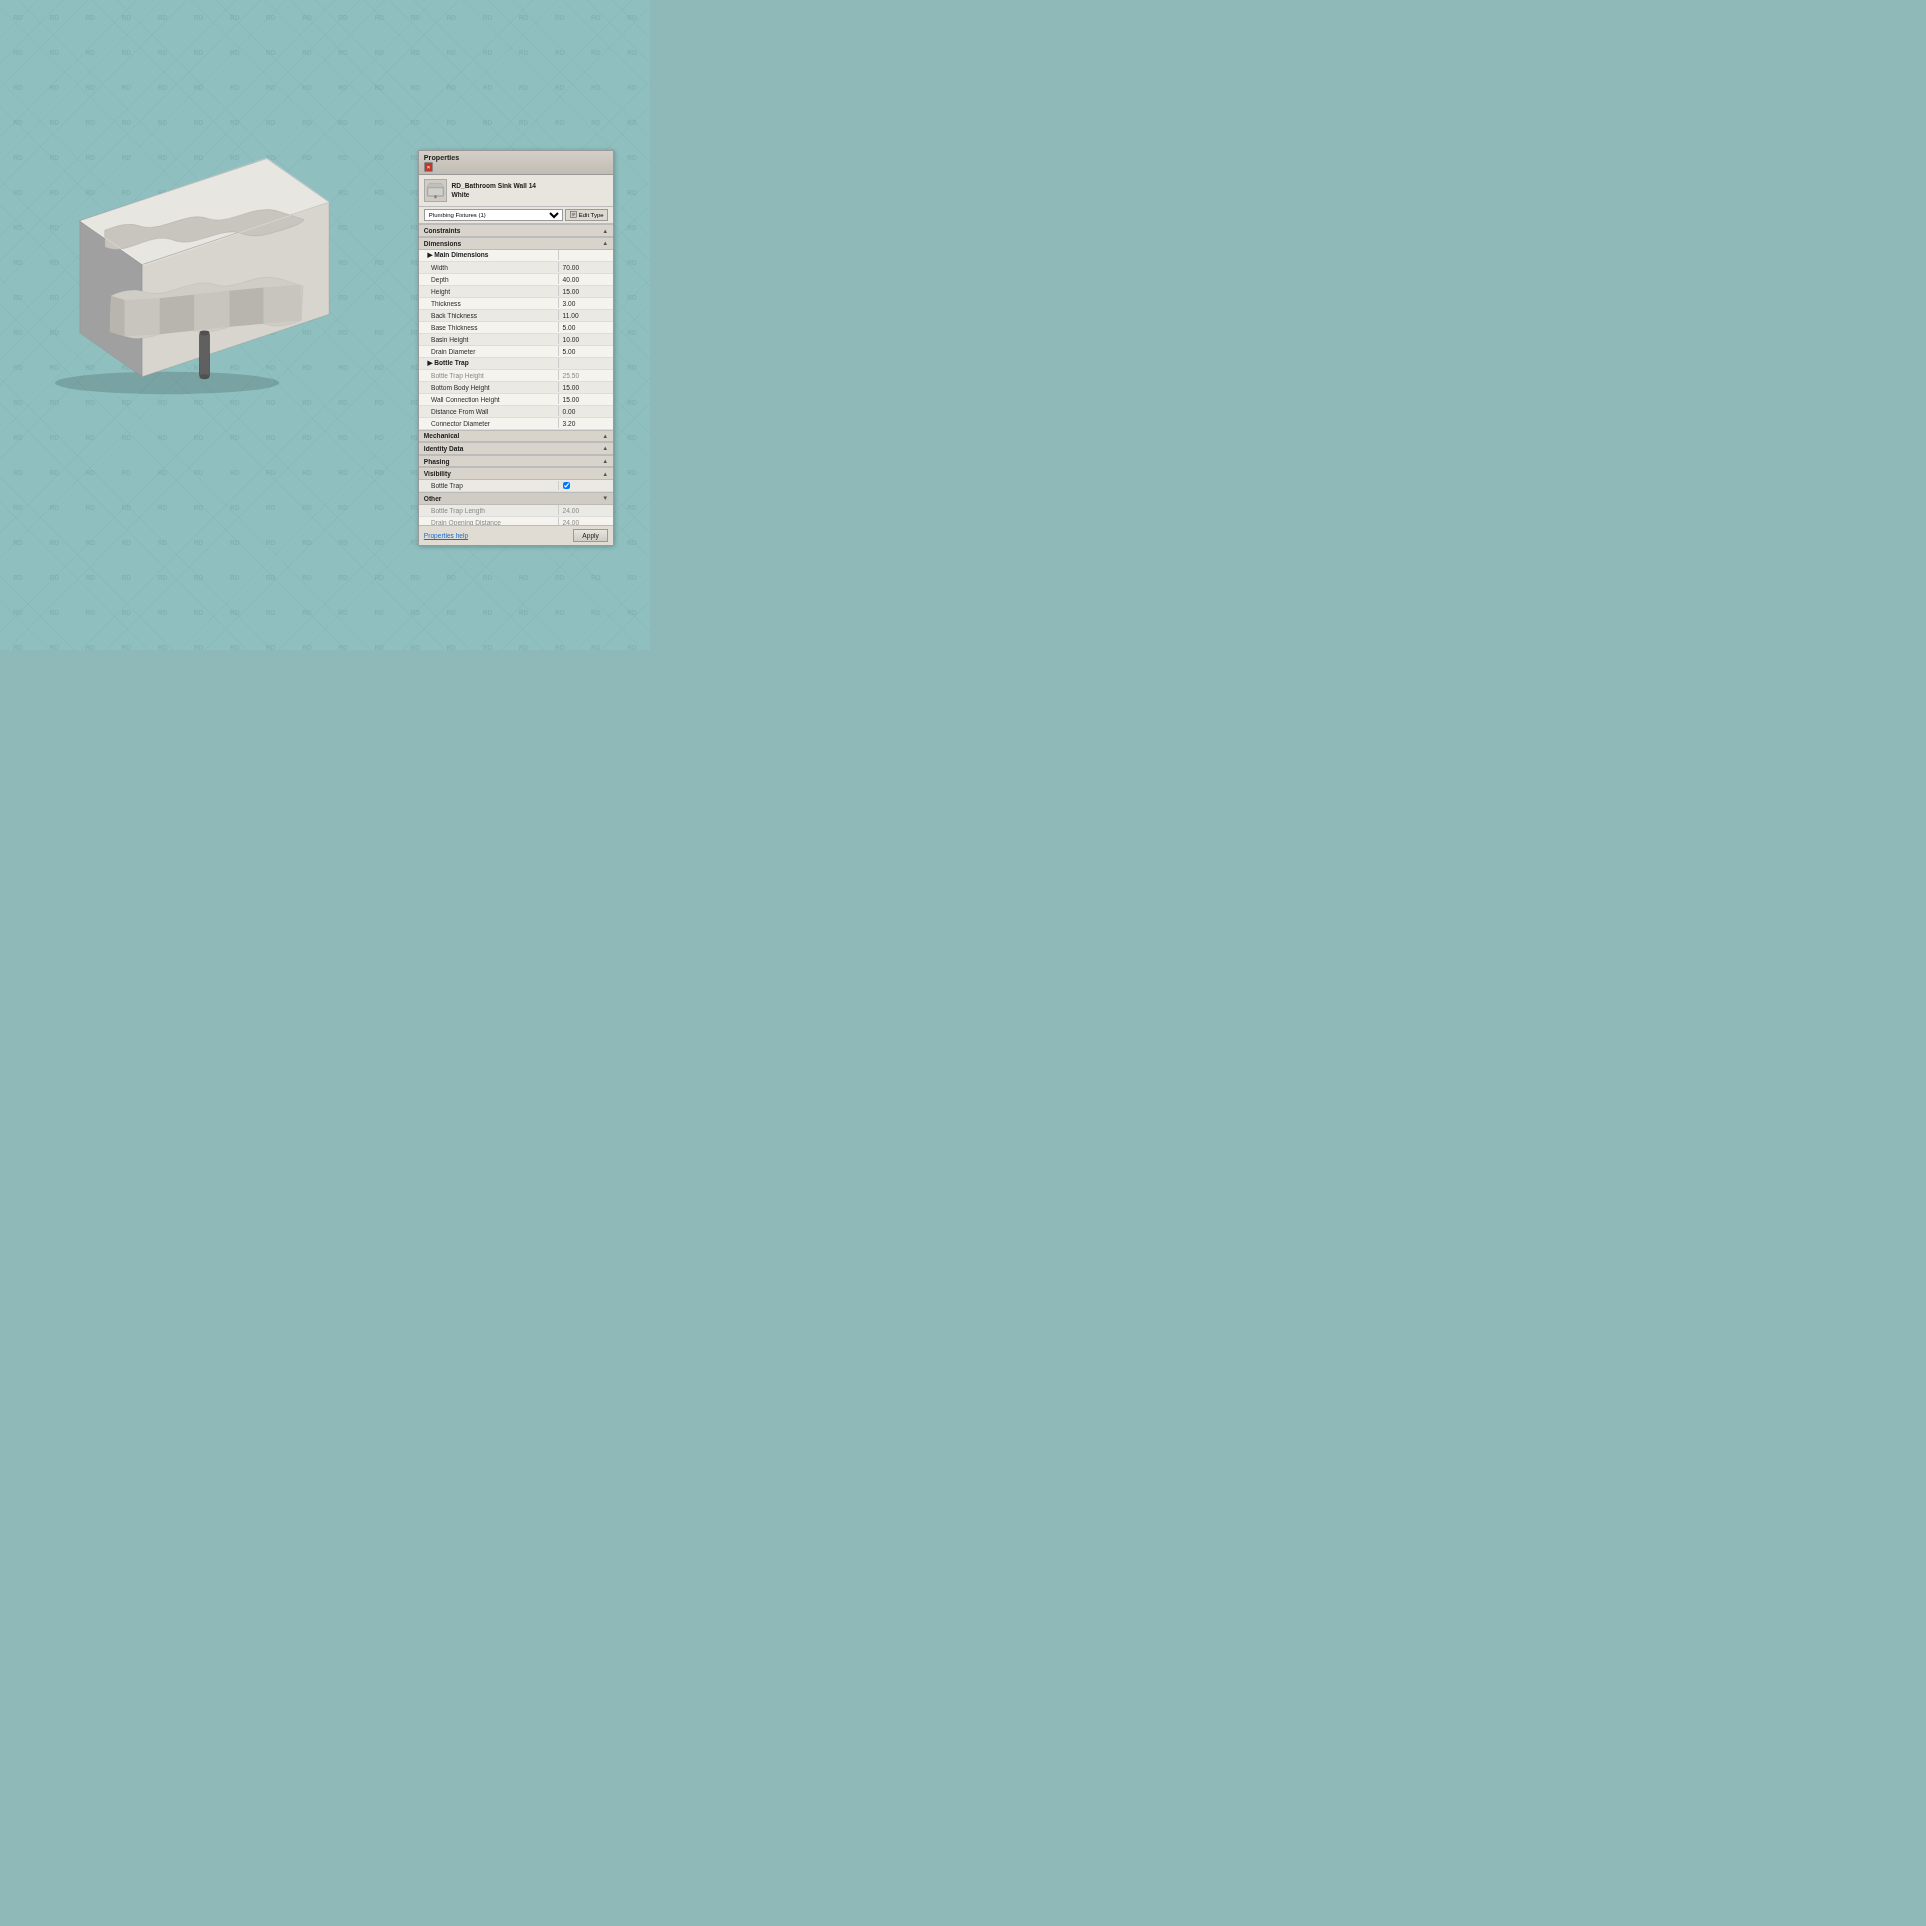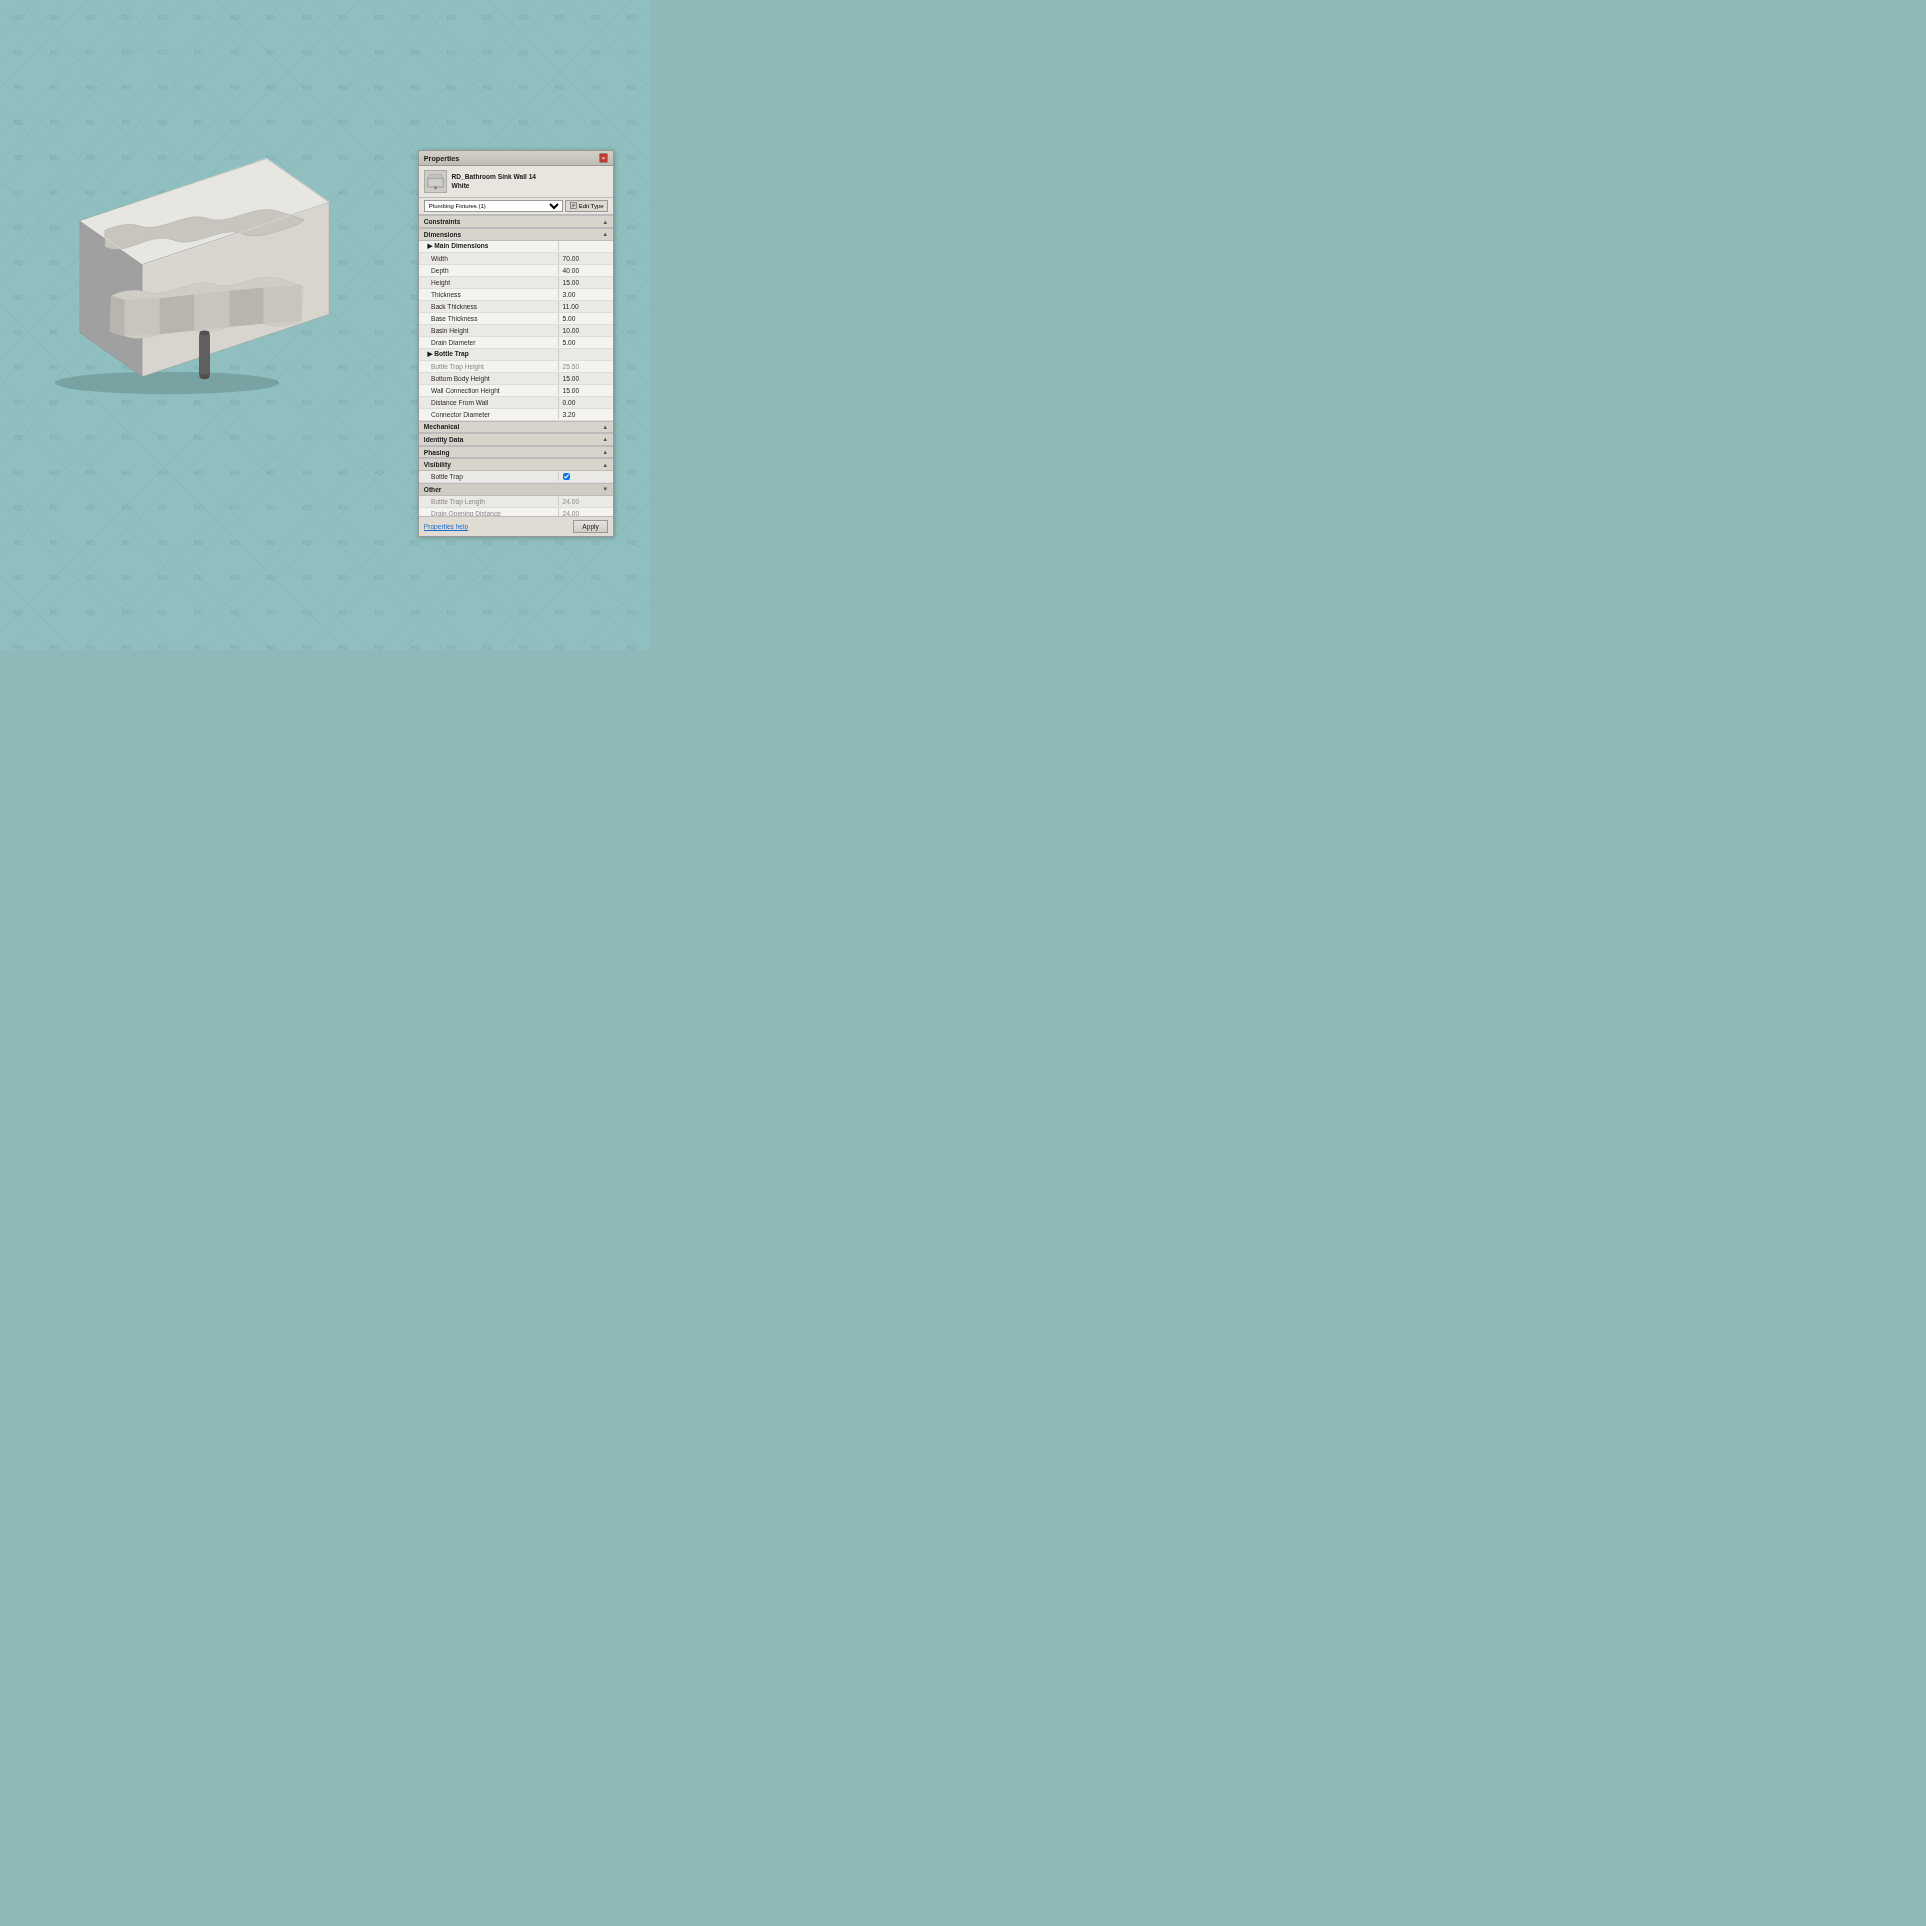--- a/index.html
+++ b/index.html
@@ -91,23 +91,24 @@
       border: 0.6px solid #999;
       box-shadow: 1.2px 1.2px 4.8px rgba(0,0,0,0.3);
       z-index: 10;
       font-size: 6.6px;
     }
 
     .panel-titlebar {
       background: linear-gradient(to bottom, #d4d0c8, #c0bcb4);
       padding: 2.4px 4.8px;
       display: flex;
-      align-items: center;
+      align-items: flex-start;
       justify-content: space-between;
       border-bottom: 0.6px solid #999;
+      flex-direction: column;
     }
 
     .panel-title {
       font-size: 7.2px;
       font-weight: bold;
       color: #1a1a1a;
     }
 
     .close-btn {
       width: 9.6px;

